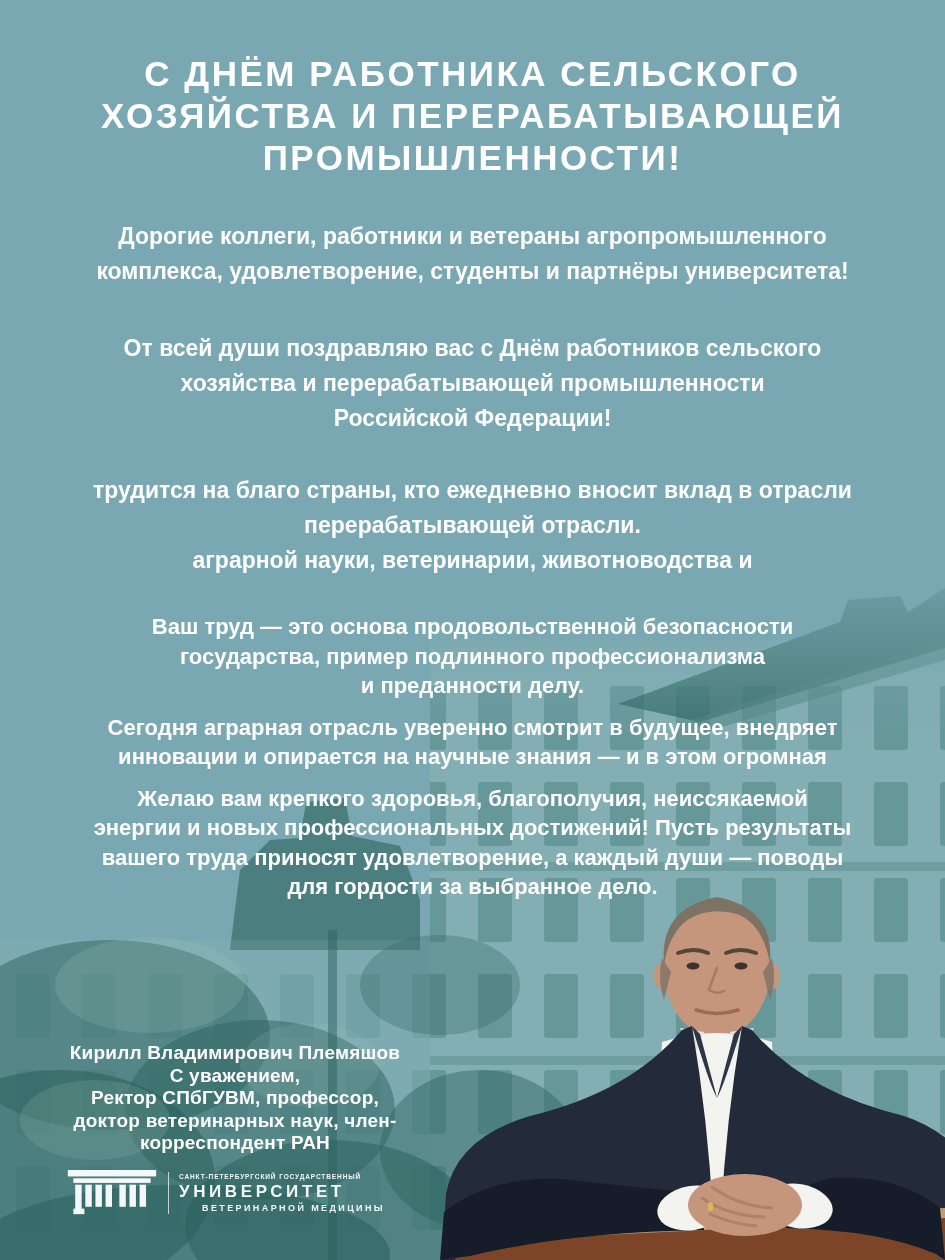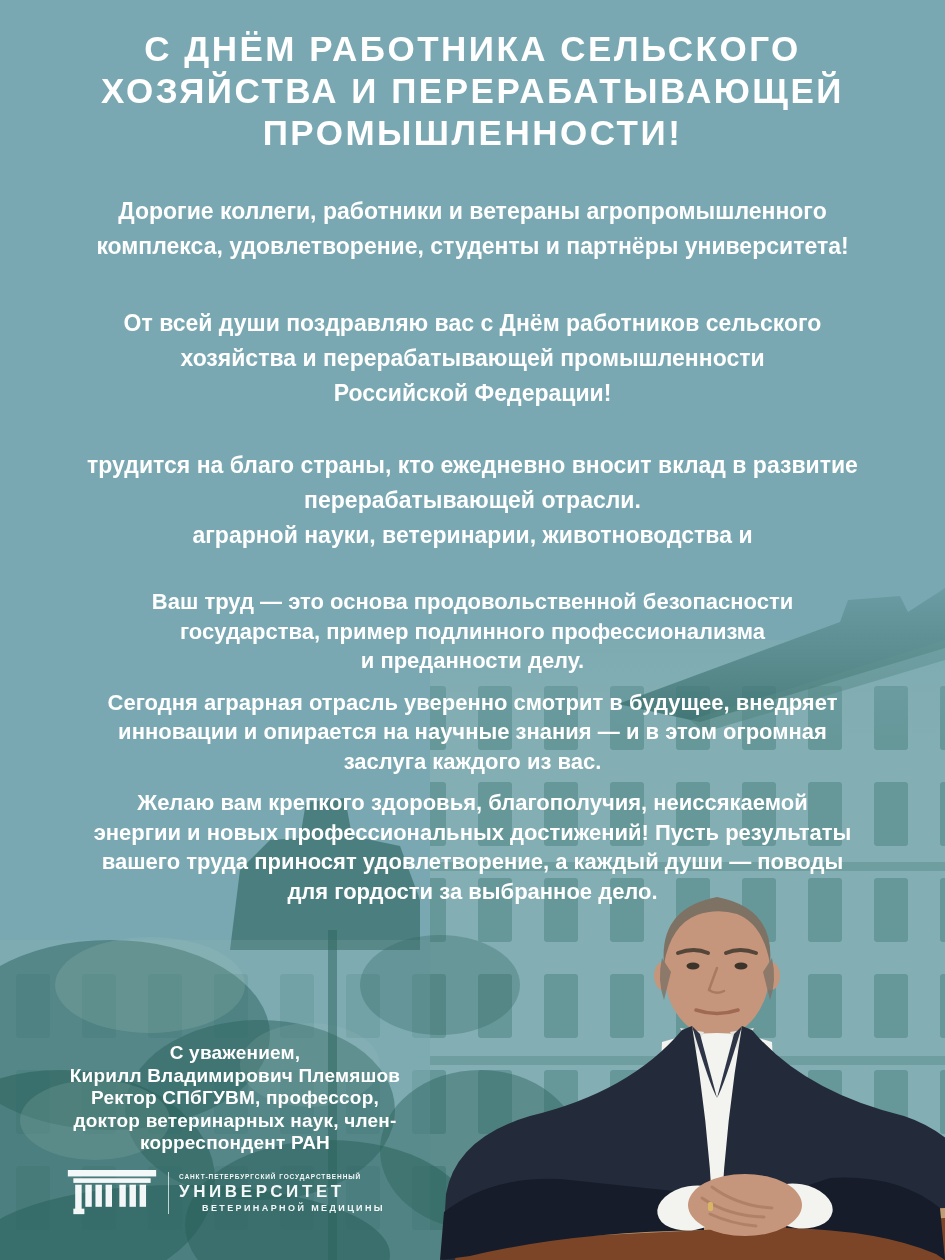--- a/index.html
+++ b/index.html
@@ -20,21 +20,21 @@
   }
   *{margin:0;padding:0;box-sizing:border-box;}
   body{background:#2a3a3e;font-family:"Liberation Sans","DejaVu Sans",sans-serif;}
   .poster{
     position:relative;width:945px;height:1260px;overflow:hidden;
     background:var(--c-background);color:var(--c-text);
   }
   .bg-svg{position:absolute;left:0;top:0;z-index:0;}
   .content{position:relative;z-index:1;}
   .title{
-    padding-top:28px;text-align:center;font-weight:800;
+    padding-top:53px;text-align:center;font-weight:800;
     font-size:35px;line-height:42px;letter-spacing:2.5px;
     text-transform:uppercase;
   }
   .greeting{margin-top:40px;text-align:center;font-weight:700;}
   .para{width:880px;margin:12px auto;}
   .para.top{font-size:23px;line-height:35px;}
   .para.bottom{font-size:22px;line-height:29.5px;}
   .gap-a{height:18px;} .gap-b{height:13px;} .gap-c{height:10px;}
   .rector-photo{position:absolute;left:440px;top:876px;z-index:2;}
   .signature{
@@ -118,34 +118,33 @@
         <div>комплекса, удовлетворение, студенты и партнёры университета!</div>
       </div>
       <div class="gap-a"></div>
       <div class="para top">
         <div>От всей души поздравляю вас с Днём работников сельского</div>
         <div>хозяйства и перерабатывающей промышленности</div>
         <div>Российской Федерации!</div>
       </div>
       <div class="gap-b"></div>
       <div class="para top">
-        <div>трудится на благо страны, кто ежедневно вносит вклад в развитие</div>
+        <div>трудится на благо страны, кто ежедневно вносит вклад в отрасли</div>
         <div>перерабатывающей отрасли.</div>
         <div>аграрной науки, ветеринарии, животноводства и</div>
       </div>
       <div class="gap-c"></div>
       <div class="para bottom">
         <div>Ваш труд — это основа продовольственной безопасности</div>
         <div>государства, пример подлинного профессионализма</div>
         <div>и преданности делу.</div>
       </div>
       <div class="para bottom">
         <div>Сегодня аграрная отрасль уверенно смотрит в будущее, внедряет</div>
         <div>инновации и опирается на научные знания — и в этом огромная</div>
-        <div>заслуга каждого из вас.</div>
       </div>
       <div class="para bottom">
         <div>Желаю вам крепкого здоровья, благополучия, неиссякаемой</div>
         <div>энергии и новых профессиональных достижений! Пусть результаты</div>
         <div>вашего труда приносят удовлетворение, а каждый души — поводы</div>
         <div>для гордости за выбранное дело.</div>
       </div>
     </div>
   </div>
 
@@ -196,22 +195,22 @@
       <ellipse cx="142" cy="332" rx="35" ry="22" fill="var(--c-shirt)" transform="rotate(-10 142 332)"></ellipse>
       <ellipse cx="248" cy="330" rx="35" ry="22" fill="var(--c-shirt)" transform="rotate(10 248 330)"></ellipse>
       <ellipse cx="195" cy="329" rx="57" ry="31" fill="var(--c-skin)"></ellipse>
       <ellipse cx="176" cy="313" rx="16" ry="9" fill="var(--c-skin)" transform="rotate(-18 176 313)"></ellipse>
       <path d="M152,322 Q178,340 214,341 M162,311 Q188,330 222,332 M206,350 Q182,348 160,338" stroke="var(--c-skin-shadow)" stroke-width="3" fill="none" opacity="0.75" stroke-linecap="round"></path>
       <rect x="158" y="326" width="5" height="9" rx="2" fill="var(--c-ring)"></rect>
     </g>
   </svg>
 
   <div class="signature">
+    <div>Кирилл Владимирович Племяшов</div>
     <div>С уважением,</div>
-    <div>Кирилл Владимирович Племяшов</div>
     <div>Ректор СПбГУВМ, профессор,</div>
     <div>доктор ветеринарных наук, член-</div>
     <div>корреспондент РАН</div>
   </div>
 
   <div class="logo">
     <svg width="92" height="46" viewBox="0 0 100 50" fill="#ffffff" aria-hidden="true">
       <rect x="2" y="0" width="96" height="7"></rect>
       <rect x="8" y="9" width="84" height="5"></rect>
       <rect x="10" y="16" width="7" height="30"></rect>

